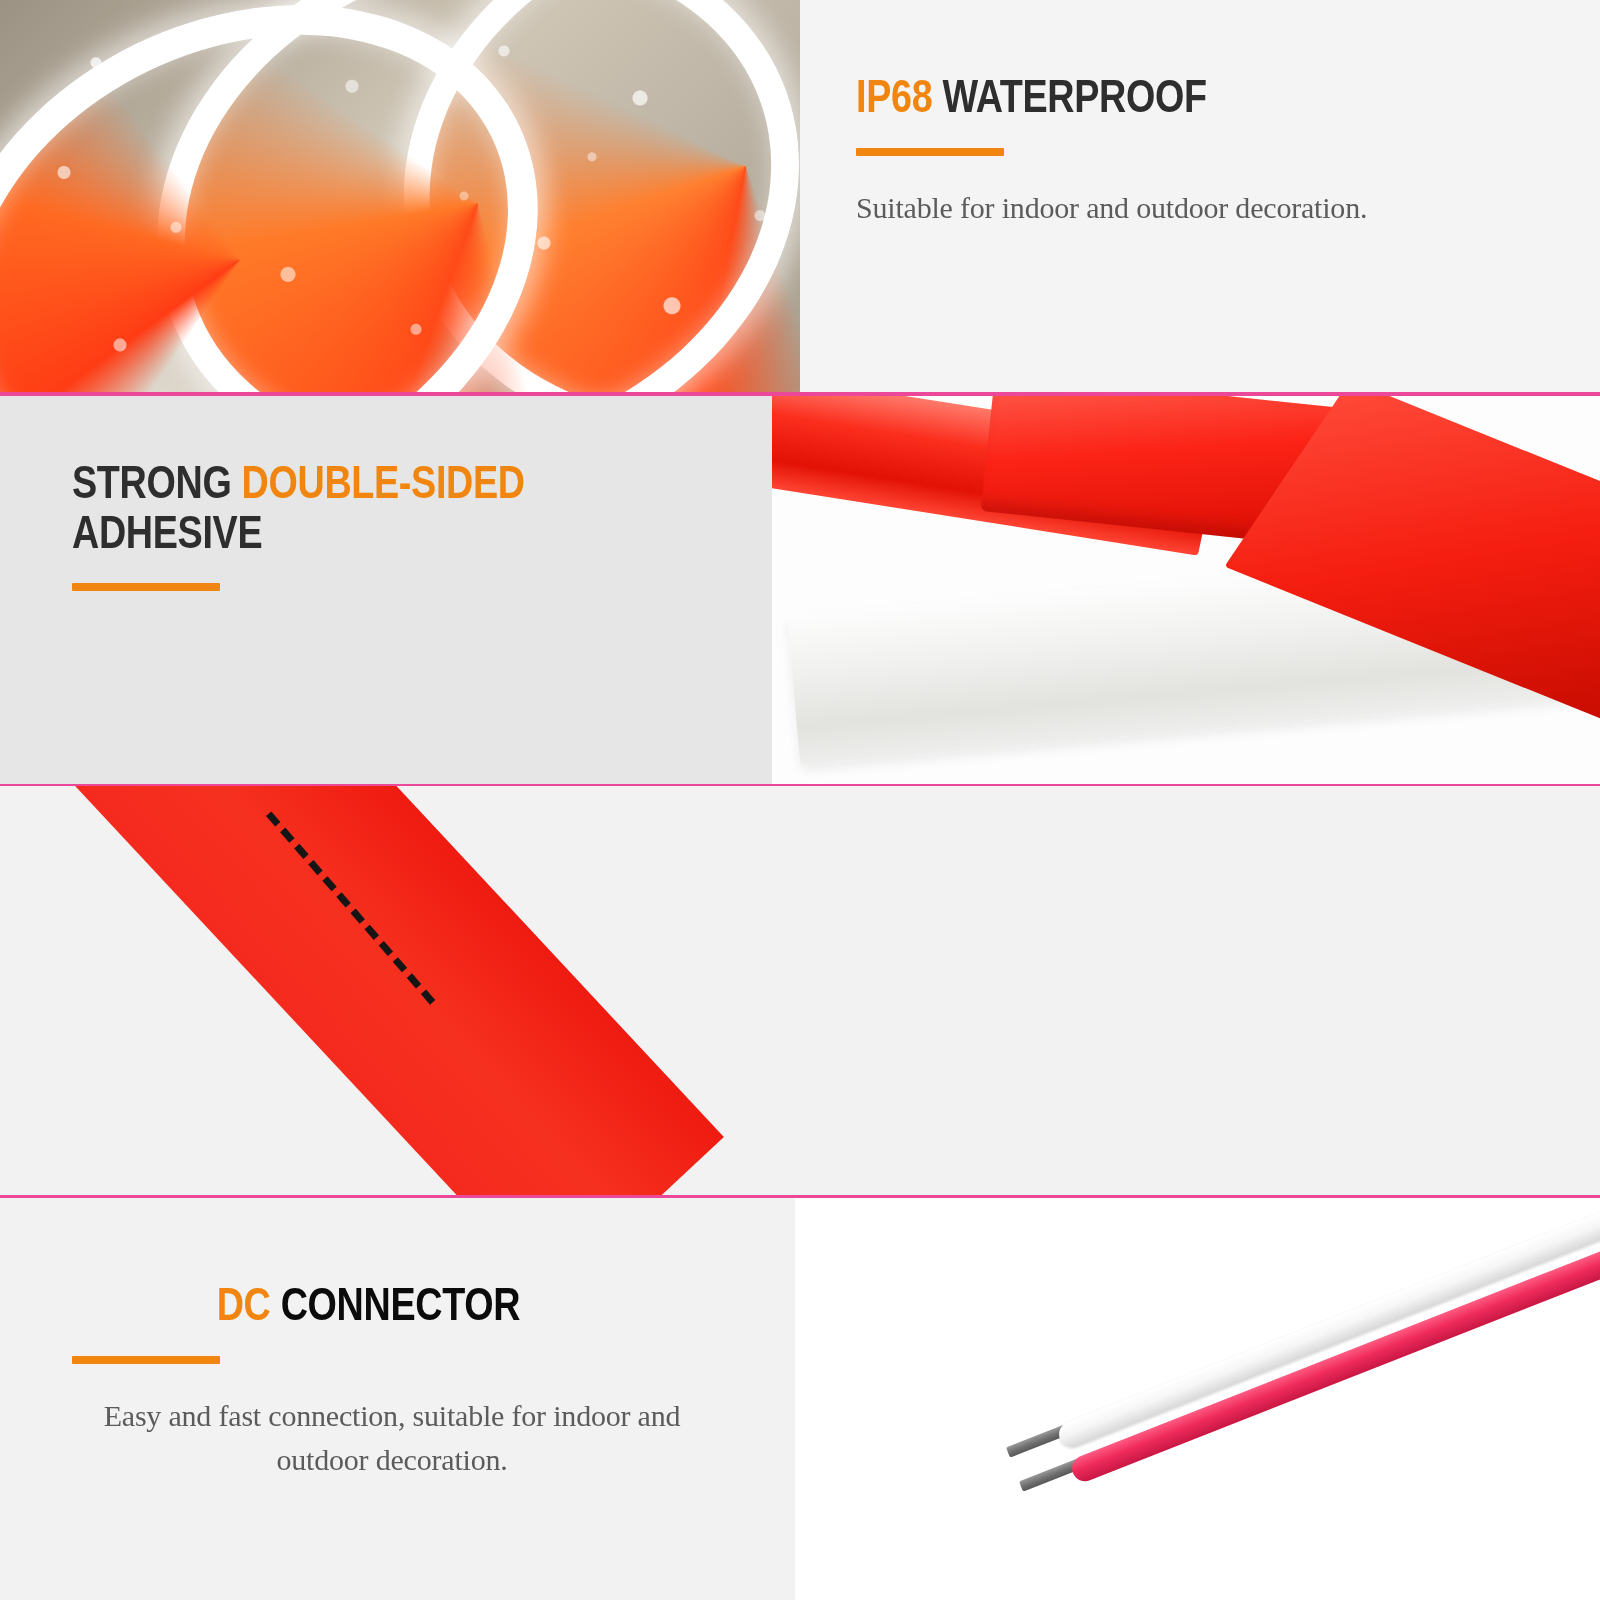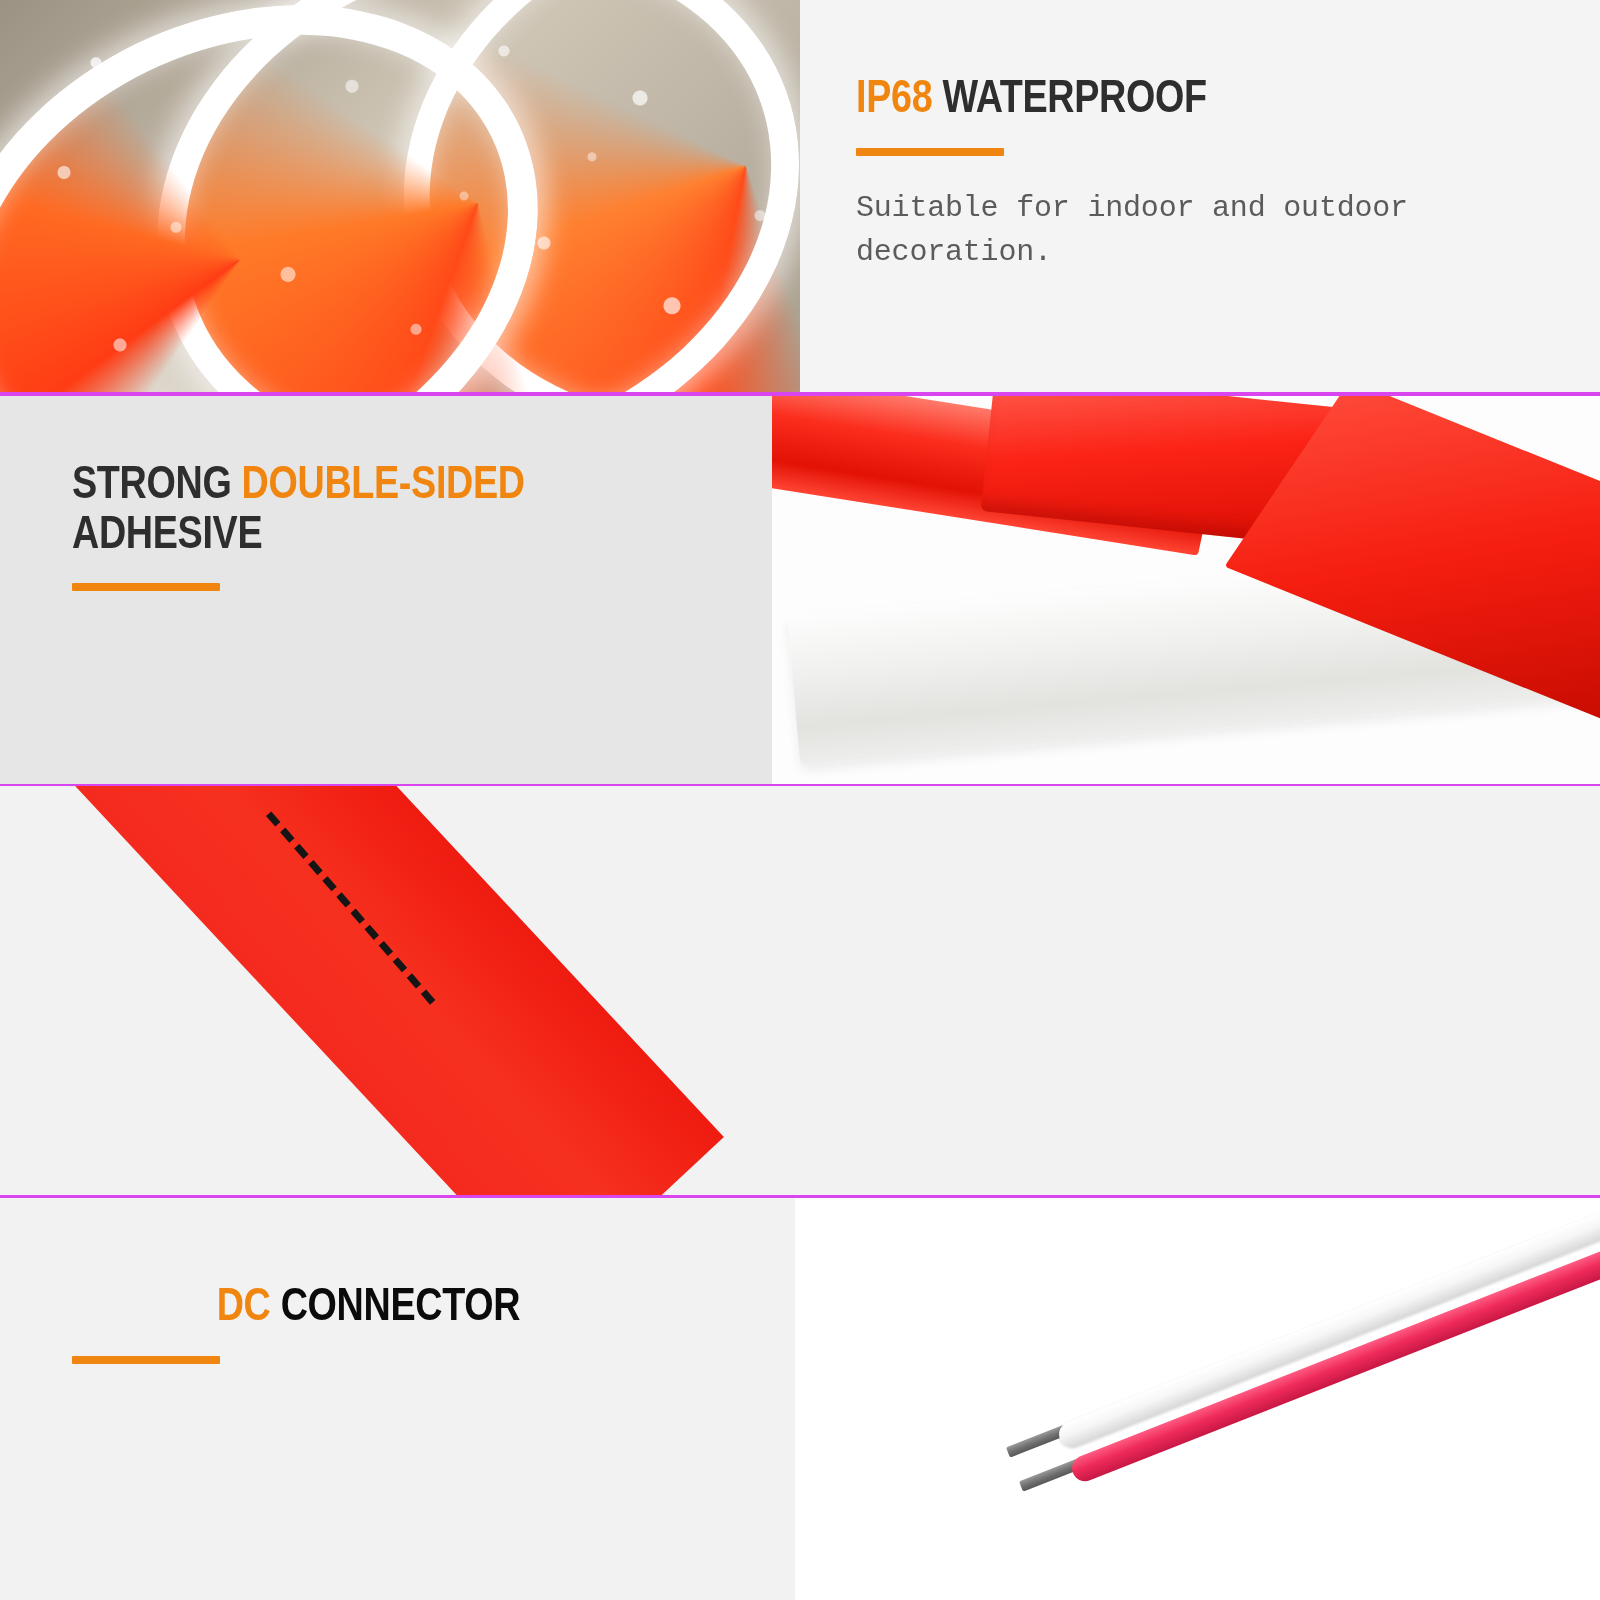--- a/index.html
+++ b/index.html
@@ -10,21 +10,21 @@
   body {
     width: 1600px;
     height: 1600px;
     font-family: "Liberation Sans", sans-serif;
     overflow: hidden;
   }
   .infographic {
     position: relative;
     width: 1600px;
     height: 1600px;
-    background: #d946ef;
+    background: #ec4899;
   }
 
   
   .row {
     position: absolute;
     left: 0;
     width: 1600px;
     overflow: hidden;
   }
   .panel-img {
@@ -59,21 +59,21 @@
 
   .rule {
     width: 148px;
     height: 8px;
     background: #f0860f;
     border-radius: 1px;
     margin: 26px 0 30px 0;
   }
 
   .feature-body {
-    font-family: Liberation Mono, monospace;
+    font-family: Liberation Serif, serif;
     font-size: 30px;
     line-height: 1.47;
     color: #5b5b5b;
     margin: 0;
     max-width: 640px;
     letter-spacing: -0.2px;
   }
 
   
   #row-1 { top: 0; height: 392px; }
@@ -312,20 +312,21 @@
   </section>
 
   <section class="row" id="row-4">
 
     <div class="panel-text" id="row4-text">
       <h2 class="feature-title black-ink">
         <span class="accent">DC</span>
         <span>CONNECTOR</span>
       </h2>
       <div class="rule"></div>
+      <p class="feature-body">Easy and fast connection, suitable for indoor and outdoor decoration.</p>
     </div>
 
     <div class="panel-img" id="row4-image">
       <div class="wire-tip" id="tip-white"></div>
       <div class="wire-tip" id="tip-pink"></div>
       <div class="wire" id="wire-white"></div>
       <div class="wire" id="wire-pink"></div>
     </div>
   </section>
 

